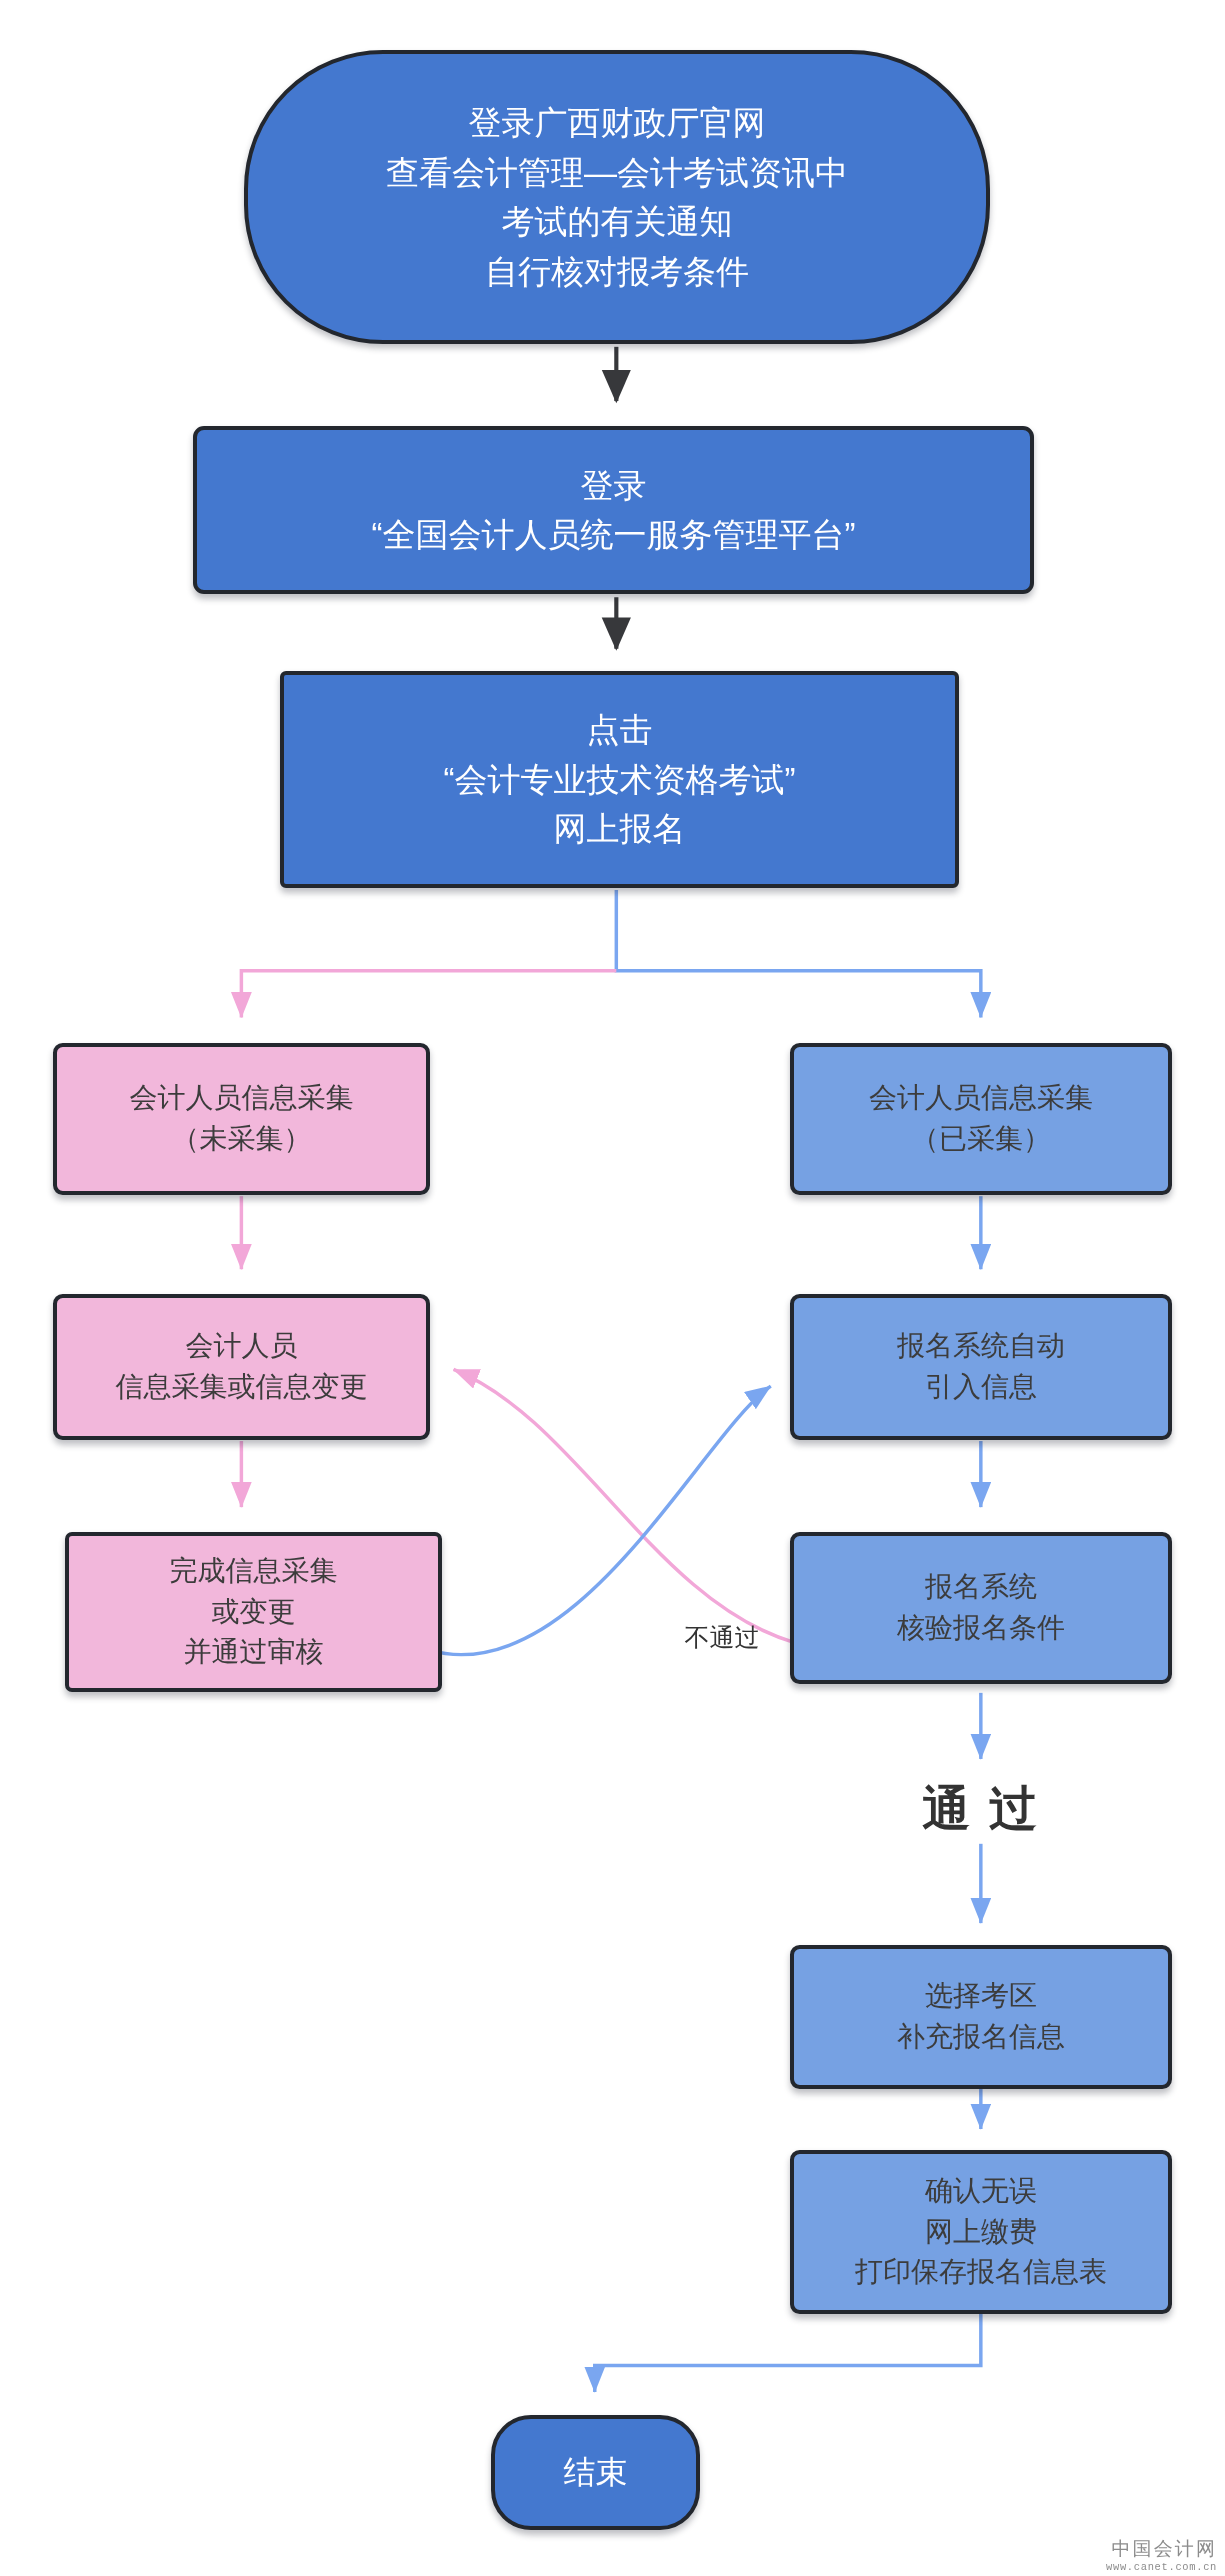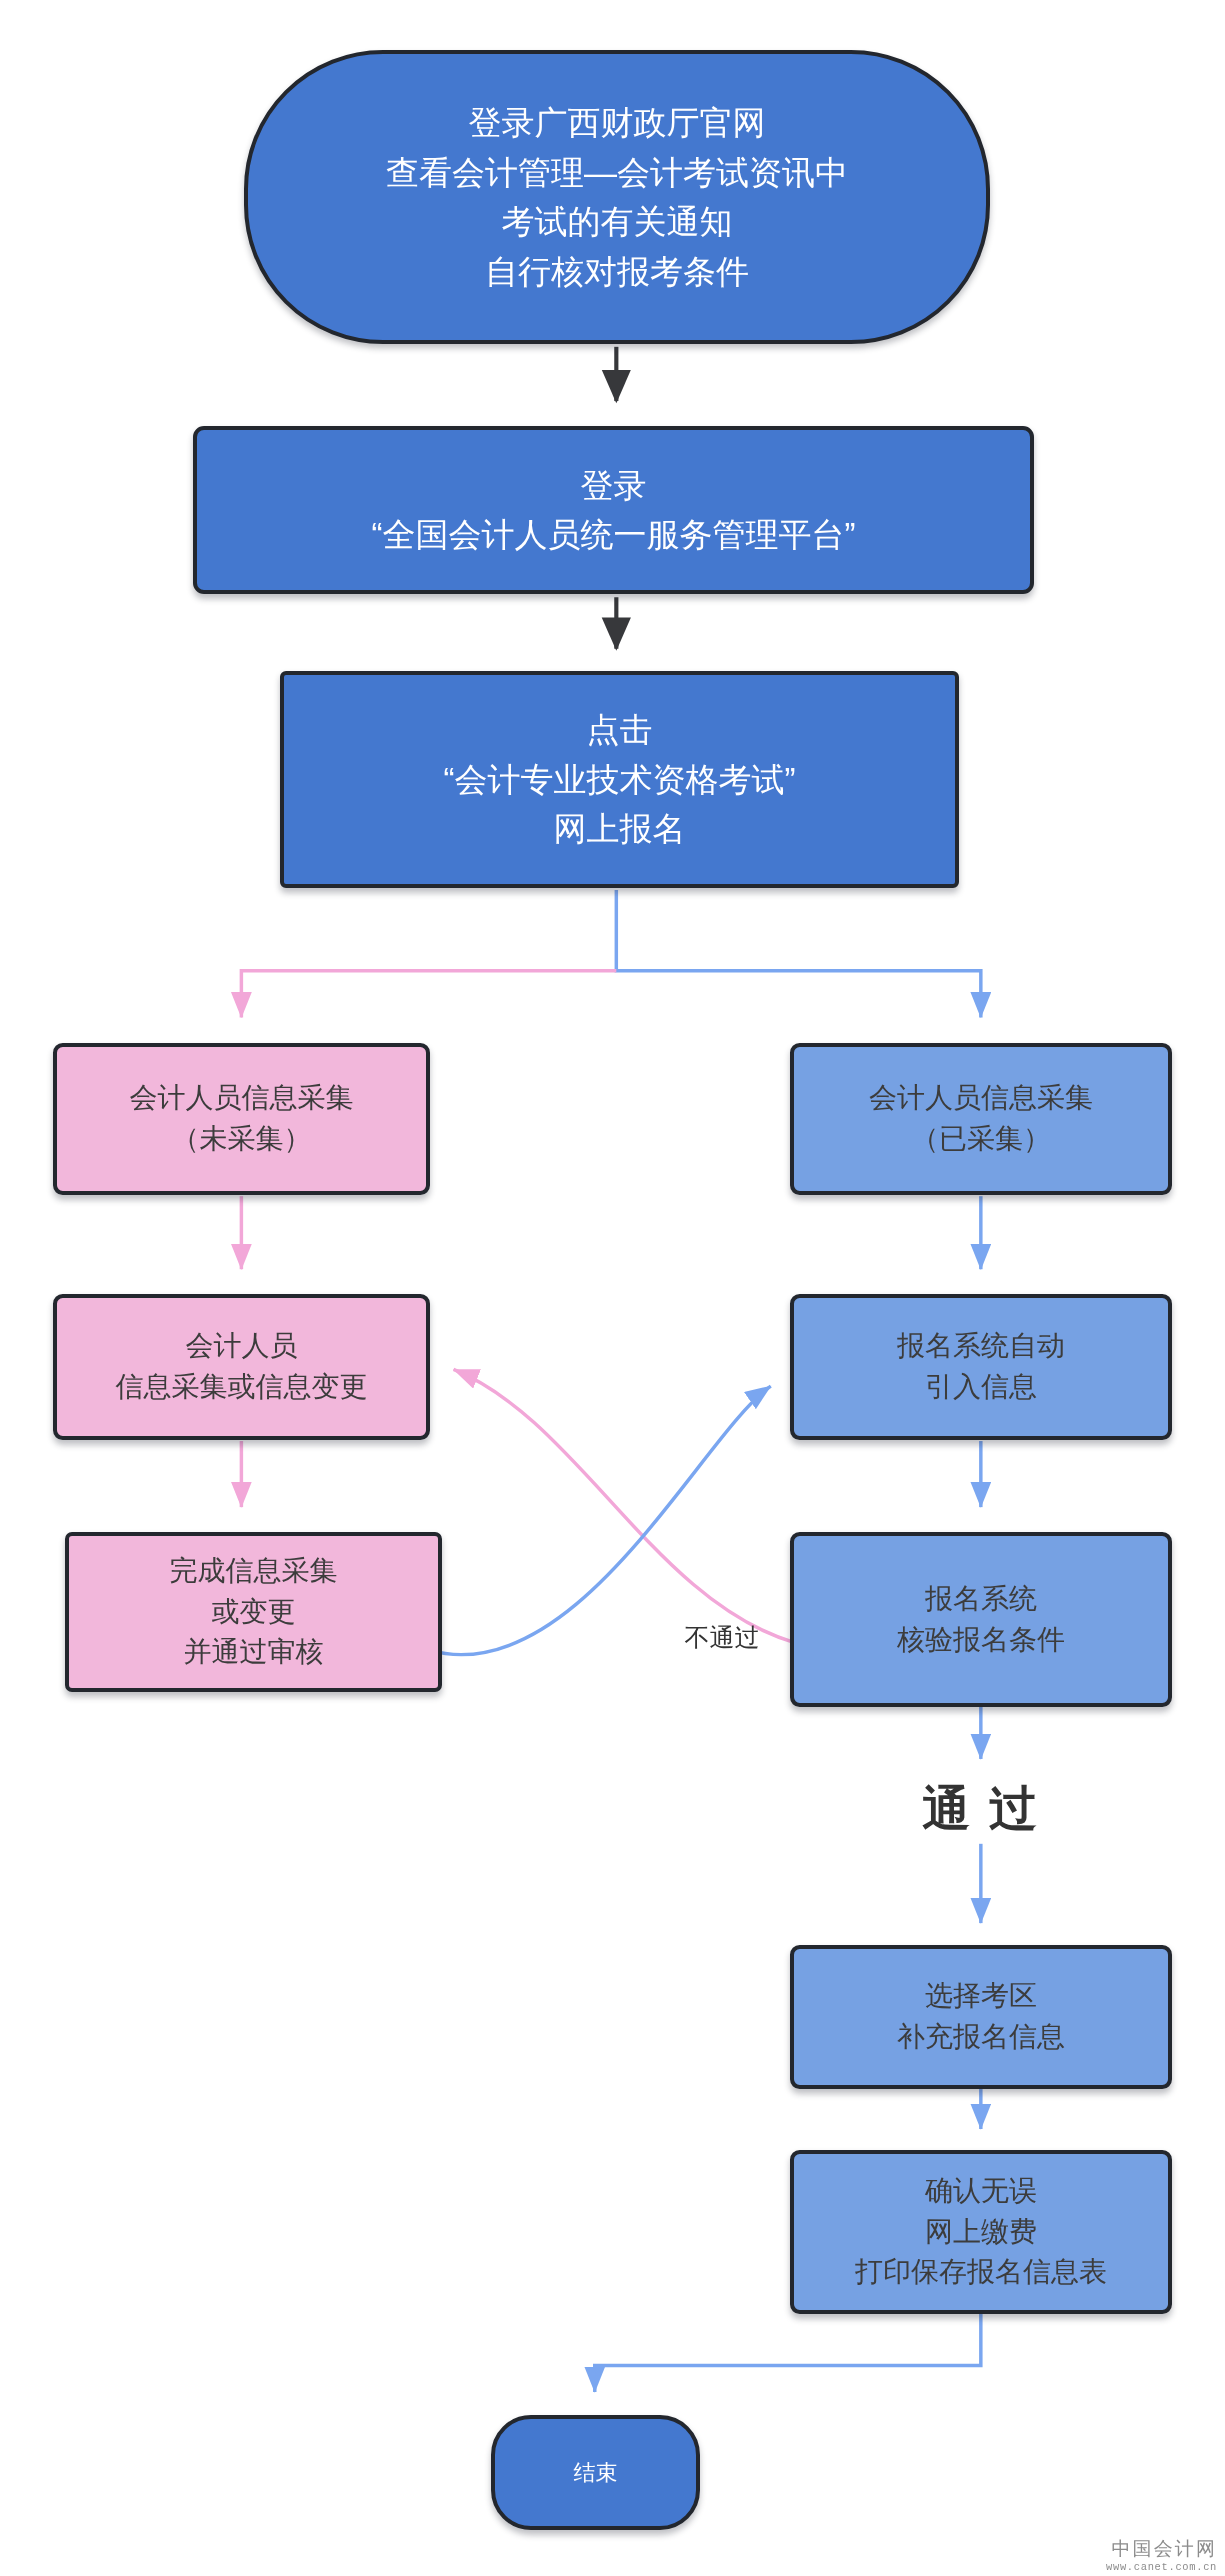--- a/index.html
+++ b/index.html
@@ -119,41 +119,41 @@
   <div class="node fill-lightblue mid" style="left:790px;top:1043px;width:382px;height:152px;border-radius:9.7px;">
     <span>会计人员信息采集
 （已采集）</span>
   </div>
 
   <div class="node fill-lightblue mid" style="left:790px;top:1294px;width:382px;height:146px;border-radius:9.7px;">
     <span>报名系统自动
 引入信息</span>
   </div>
 
-  <div class="node fill-lightblue mid" style="left:790px;top:1532px;width:382px;height:175px;border-radius:9.7px;">
+  <div class="node fill-lightblue mid" style="left:790px;top:1532px;width:382px;height:152px;border-radius:9.7px;">
     <span>报名系统
 核验报名条件</span>
   </div>
 
   <div class="label label-pass" style="left:981px;top:1809px;">通 过</div>
 
   <div class="label label-fail" style="left:722px;top:1637px;">不通过</div>
 
   <div class="node fill-lightblue mid" style="left:790px;top:1945px;width:382px;height:144px;border-radius:9.7px;">
     <span>选择考区
 补充报名信息</span>
   </div>
 
   <div class="node fill-lightblue mid" style="left:790px;top:2150px;width:382px;height:164px;border-radius:9.7px;">
     <span>确认无误
 网上缴费
 打印保存报名信息表</span>
   </div>
 
-  <div class="node fill-blue" style="left:491px;top:2415px;width:209px;height:115px;border-radius:40px;font-size:22px;font-weight:500;">
+  <div class="node fill-blue" style="left:491px;top:2415px;width:209px;height:115px;border-radius:40px;font-size:32px;font-weight:500;">
     <span>结束</span>
   </div>
 
   <div class="watermark">
     <div class="wm1">中国会计网</div>
     <div class="wm2">www.canet.com.cn</div>
   </div>
 
 </div>
 

